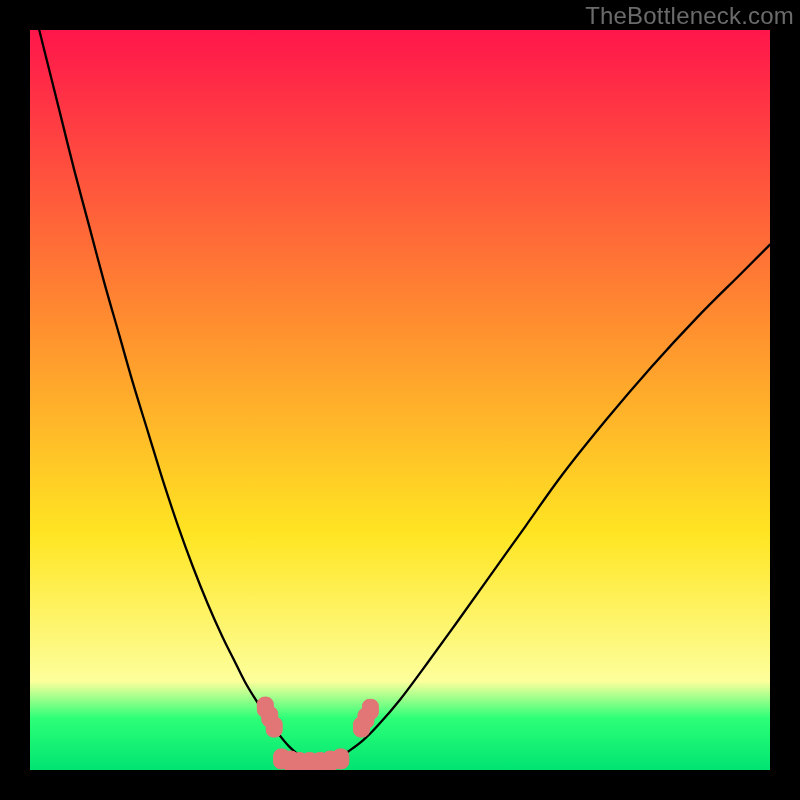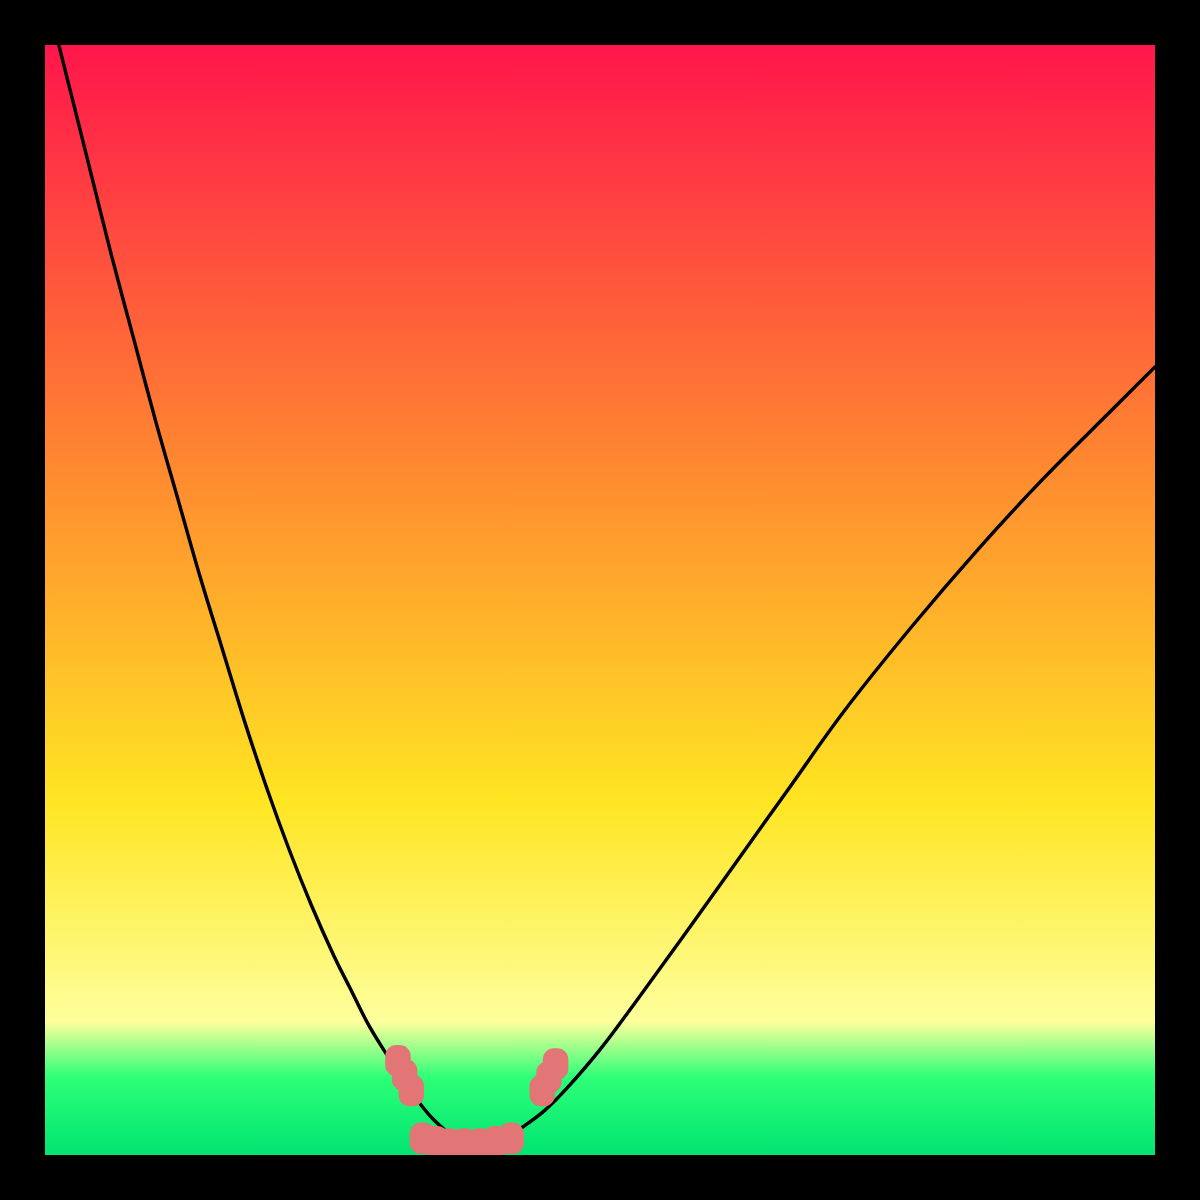--- a/index.html
+++ b/index.html
@@ -33,20 +33,21 @@
     color: #6b6b6b;
     font-size: 24px;
     font-weight: 500;
     letter-spacing: 0.2px;
   }
 </style>
 </head>
 <body>
 
 <div class="frame">
+  <div class="watermark">TheBottleneck.com</div>
   <div class="plot">
     <svg id="plot-svg" width="740" height="740" viewBox="0 0 740 740">
       <defs>
         <linearGradient id="bg-grad" x1="0" y1="0" x2="0" y2="1">
             <stop offset="0%" stop-color="#ff164b"></stop>
             <stop offset="40%" stop-color="#ff8f2f"></stop>
             <stop offset="68%" stop-color="#ffe522"></stop>
             <stop offset="88%" stop-color="#fdff9c"></stop>
             <stop offset="93%" stop-color="#2dff77"></stop>
             <stop offset="100%" stop-color="#00e472"></stop>

